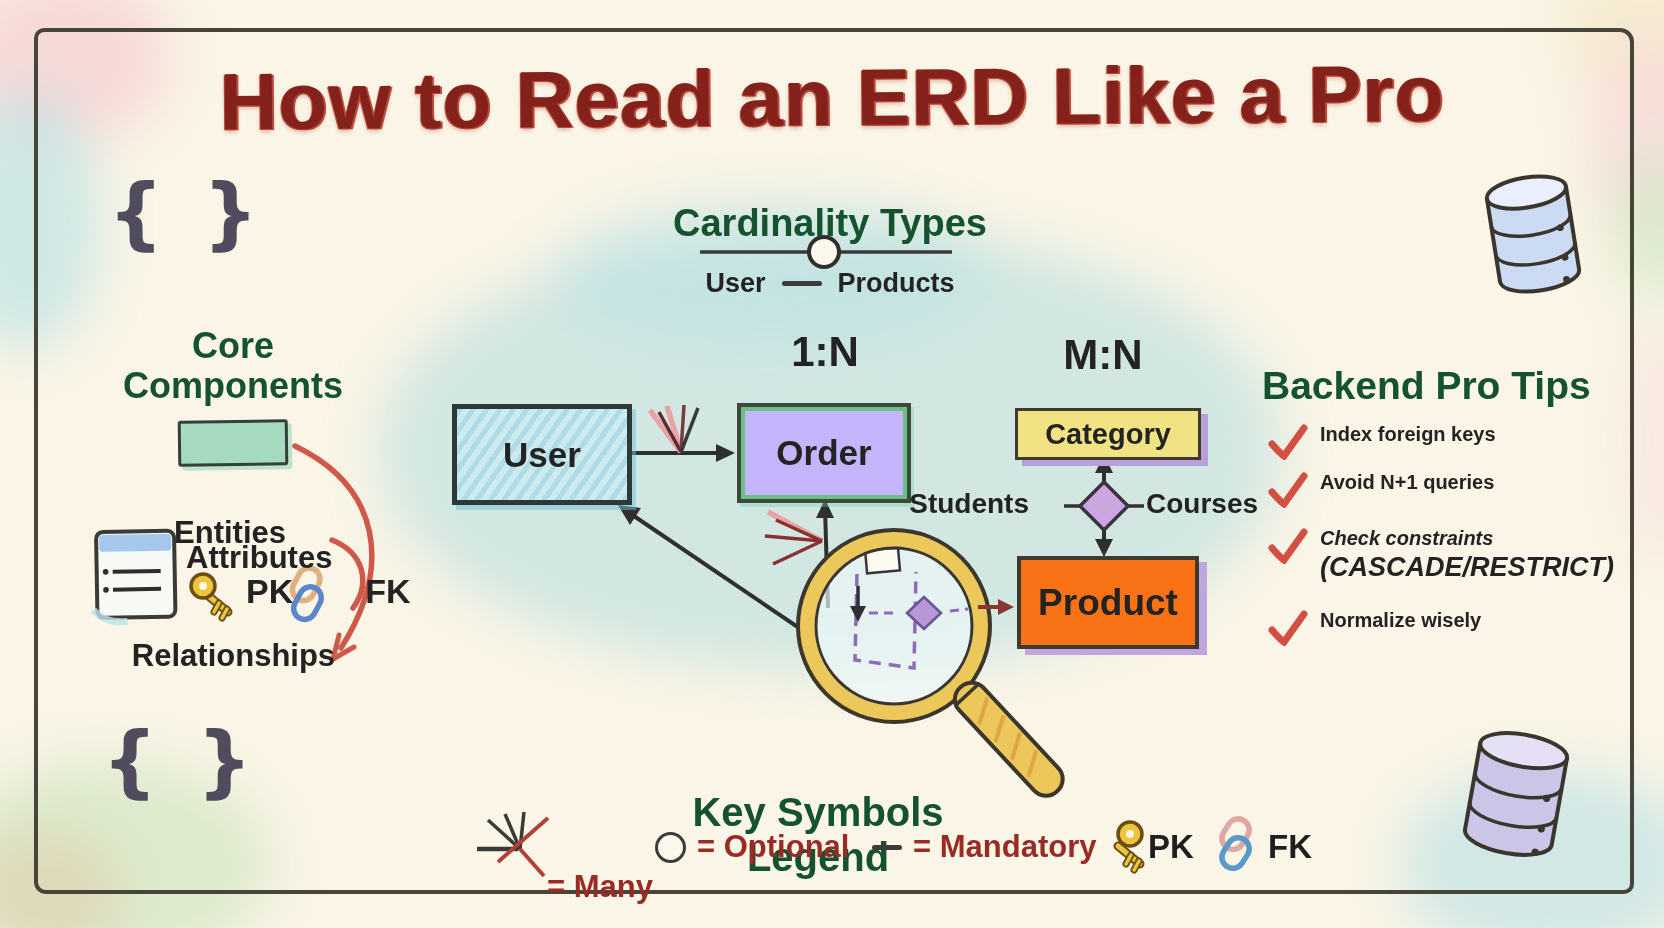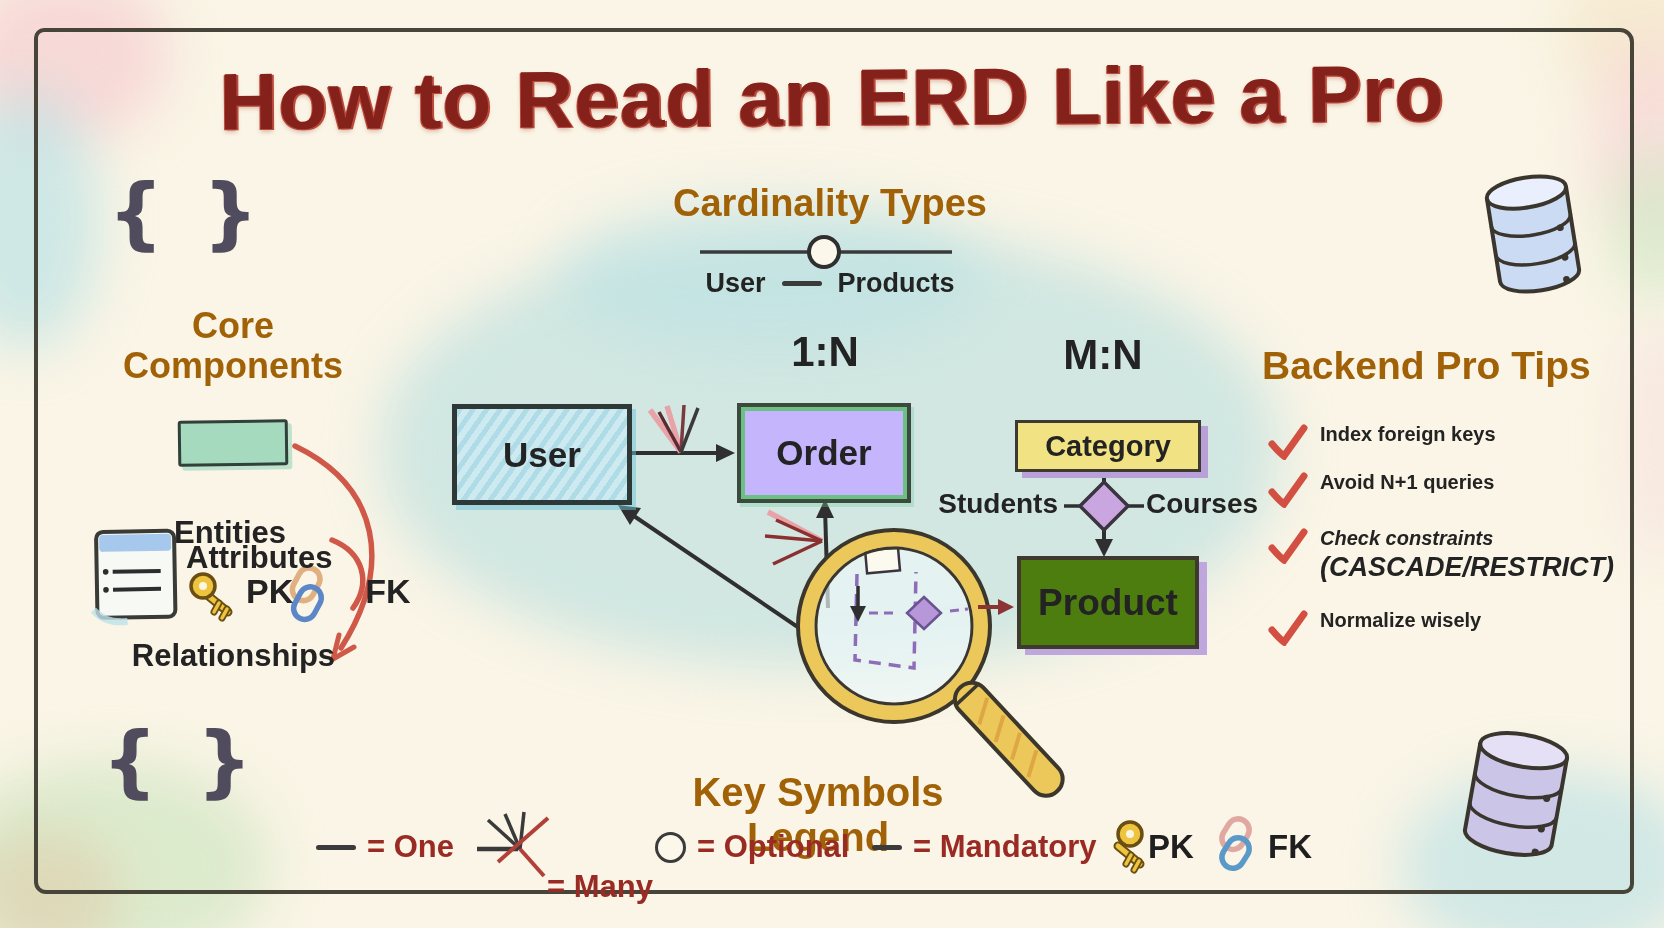--- a/index.html
+++ b/index.html
@@ -16,21 +16,21 @@
   .frame{
     position:absolute;left:34px;top:28px;width:1592px;height:858px;
     border:4px solid #47443a;border-radius:10px 14px 10px 12px;z-index:2;
   }
   .title{
     position:absolute;left:0;right:0;top:52px;text-align:center;z-index:3;
     font-size:80px;font-weight:700;letter-spacing:1px;color:#84211a;
     text-shadow:2px 1px 0 #b84a3c,-1px 1px 0 #b84a3c,0 3px 4px rgba(170,70,55,.35);
     transform:rotate(-.4deg);
   }
-  .h2{font-weight:700;color:#a16207;z-index:3;}
+  .h2{font-weight:700;color:#14532d;z-index:3;margin-top:20px;}
   .card-head{left:580px;top:182px;width:500px;text-align:center;font-size:38px;}
   .card-example{left:620px;top:268px;width:420px;display:flex;justify-content:center;align-items:center;gap:16px;font-size:27px;font-weight:700;}
   .dash{width:40px;height:5px;background:#3b3b3b;border-radius:3px;}
   .core-head{left:104px;top:306px;width:258px;text-align:center;font-size:36px;line-height:1.12;}
   .entity-chip{
     left:178px;top:420px;width:104px;height:40px;z-index:3;
     background:#a5dabe;border:3.5px solid #30403a;border-radius:3px;
     box-shadow:4px 4px 0 rgba(120,205,175,.45);transform:rotate(-.8deg);
   }
   .lbl{font-weight:700;z-index:3;text-align:right;}
@@ -43,31 +43,31 @@
     left:452px;top:404px;width:170px;height:91px;font-size:35px;
     background:repeating-linear-gradient(125deg,rgba(126,196,214,.38) 0 5px,rgba(126,196,214,0) 5px 11px),#cdeaf0;
     border:5px solid #2e3836;box-shadow:4px 5px 0 rgba(110,195,215,.5);
   }
   .order-box{
     left:737px;top:403px;width:166px;height:92px;font-size:35px;
     background:#c4b5fd;border:4px solid #3b4a3c;
     box-shadow:inset 0 0 0 4px #6cc084,3px 4px 0 rgba(120,200,160,.35);
   }
   .category-box{
-    left:1015px;top:420px;width:180px;height:46px;font-size:29px;
+    left:1015px;top:408px;width:180px;height:46px;font-size:29px;
     background:#f1e283;border:3.5px solid #3f3a30;box-shadow:7px 6px 0 #baa0d8;
   }
   .product-box{
     left:1017px;top:556px;width:174px;height:85px;font-size:37px;
-    background:#4d7c0f;border:4px solid #3f3a30;box-shadow:8px 6px 0 #bfa6dc;text-align:right;
+    background:#f97316;border:4px solid #3f3a30;box-shadow:8px 6px 0 #bfa6dc;text-align:right;
   }
   .ratio{z-index:3;font-size:42px;font-weight:700;}
   .one-n{left:770px;top:328px;width:110px;text-align:center;}
   .m-n{left:1048px;top:331px;width:110px;text-align:center;}
-  .students-lbl{left:920px;top:488px;width:138px;text-align:right;font-size:28px;}
+  .students-lbl{left:891px;top:488px;width:138px;text-align:right;font-size:28px;}
   .courses-lbl{left:1146px;top:488px;font-size:28px;}
   .tips-head{left:1262px;top:344px;width:340px;font-size:39px;}
   .tip-row{position:absolute;left:1268px;display:flex;align-items:flex-start;gap:12px;z-index:3;}
   .tip-text{font-size:20px;font-weight:700;line-height:1.08;}
   .tip-sub{font-size:27px;font-weight:700;margin-top:2px;}
   .legend-head{left:618px;top:770px;width:400px;text-align:center;font-size:40px;}
   .leg-item{position:absolute;display:flex;align-items:center;gap:11px;height:46px;z-index:3;}
   .leg-red{font-size:31px;font-weight:700;color:#9a2b24;}
   .leg-black{font-size:33px;font-weight:700;color:#1f1f1f;}
   .circle-sym{width:25px;height:25px;border:3.5px solid #3b3b3b;border-radius:50%;background:#fbf7ea;}
@@ -302,24 +302,20 @@
     </span>
   </div>
   <div class="tip-row" style="top:610px;">
     <svg width="40" height="36">
         <path d="M4,20 C9,26 13,30 16,32 L36,4" stroke="#d24f41" stroke-width="7" fill="none" stroke-linecap="round"></path>
       </svg>
     <span class="tip-text">Normalize wisely</span>
   </div>
 
   <div class="abs h2 legend-head">Key Symbols Legend</div>
-  <div class="leg-item" style="left:316px;top:824px;">
-    <span class="dash"></span>
-    <span class="leg-red">= One</span>
-  </div>
   <div class="leg-item" style="left:547px;top:824px;margin-top:40px;">
     <span class="leg-red">= Many</span>
   </div>
   <div class="leg-item" style="left:655px;top:824px;">
     <span class="circle-sym"></span>
     <span class="leg-red">= Optional</span>
   </div>
   <div class="leg-item" style="left:872px;top:824px;">
     <span class="dash" style="width:30px;"></span>
     <span class="leg-red">= Mandatory</span>

